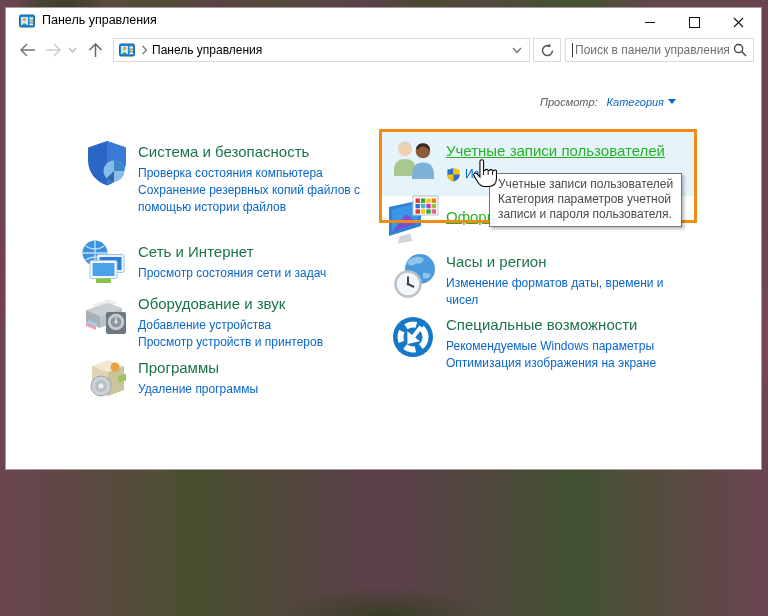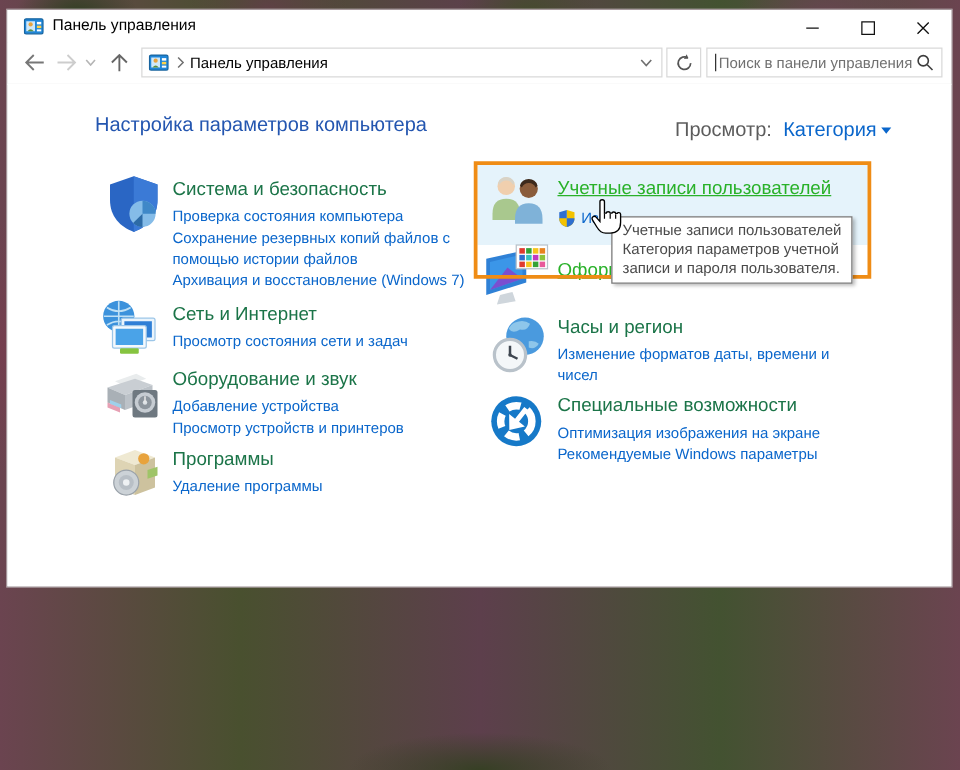--- a/index.html
+++ b/index.html
@@ -34,21 +34,21 @@
   .crumbbox .ctext{font-size:12px;color:#000;white-space:nowrap;}
   .crumbbox .ddchev{margin-left:auto;margin-right:7px;display:flex;align-items:center;}
   .refreshbox{position:absolute;left:527px;top:4px;width:28px;height:24px;border:1px solid #d9d9d9;box-sizing:border-box;display:flex;align-items:center;justify-content:center;background:#fff;}
   .searchbox{position:absolute;left:559px;top:4px;width:189px;height:24px;border:1px solid #d9d9d9;box-sizing:border-box;background:#fff;display:flex;align-items:center;}
   .searchbox .caret{width:1px;height:14px;background:#333;margin-left:6px;}
   .searchbox .ph{font-size:12px;color:var(--placeholder,#707070);margin-left:2px;white-space:nowrap;}
   .searchbox .mag{margin-left:auto;margin-right:6px;display:flex;}
   
   .content{position:absolute;left:0;top:59px;right:0;bottom:0;background:#fff;}
   .pagehead{position:absolute;left:70px;top:25px;font-size:16px;color:var(--heading,#2456b0);white-space:nowrap;}
-  .viewby{position:absolute;left:534px;top:29px;font-size:16px;color:var(--graytext,#5c5c5c);white-space:nowrap;}
+  .viewby{position:absolute;left:534px;top:29px;font-size:11px;color:var(--graytext,#5c5c5c);white-space:nowrap;font-style:italic;}
   .viewby .vval{color:var(--link,#0a66cb);margin-left:9px;}
   .viewby .tri{display:inline-block;width:0;height:0;border-left:4px solid transparent;border-right:4px solid transparent;border-top:5px solid var(--link,#0a66cb);margin-left:4px;vertical-align:2px;}
   .hoverband{position:absolute;left:376px;top:65px;width:312px;height:64px;background:var(--hoverbg,#e5f3fb);}
   .icon-abs{position:absolute;}
   .textcol{position:absolute;width:250px;}
   .cattitle{font-size:15px;color:var(--green,#1b7448);line-height:19px;}
   .cattitle.hovered{color:var(--greenhover,#29b129);text-decoration:underline;}
   .catlinks{margin-top:4px;}
   .catlink{font-size:12px;line-height:17px;color:var(--link,#0a66cb);}
   .subrow{display:flex;align-items:center;margin-top:6px;}
@@ -151,42 +151,40 @@
           <svg width="14" height="14" viewBox="0 0 14 14">
             <circle cx="5.6" cy="5.6" r="4.1" stroke="#3e3e3e" stroke-width="1.3" fill="none"></circle>
             <path d="M8.8 8.8 L13 13" stroke="#3e3e3e" stroke-width="1.3"></path>
           </svg>
         </span>
       </div>
     </div>
 
     <div class="content">
 
-      <div class="pagehead">Настройка параметров компьютера</div>
       <div class="viewby">
         <span>Просмотр:</span><span class="vval">Категория</span><span class="tri"></span>
       </div>
 
       <div class="hoverband"></div>
 
       <div class="icon-abs" style="left:77px;top:72px">
         <svg width="48" height="48" viewBox="0 0 48 48">
           <path d="M24 2 L43 8.5 V21 C43 34 35 42.5 24 46.5 C13 42.5 5 34 5 21 V8.5 Z" fill="#2a66c4"></path>
           <path d="M24 2 L43 8.5 V21 C43 34 35 42.5 24 46.5 Z" fill="#3b7ad6"></path>
           <circle cx="31" cy="32" r="10.5" fill="#85bce8"></circle>
           <path d="M31 32 V21.5 A10.5 10.5 0 0 1 41.5 32 Z" fill="#3f88c8"></path>
           <path d="M31 32 L23.5 39.3 A10.5 10.5 0 0 0 31 42.5 Z" fill="#2d6ba6"></path>
         </svg>
       </div>
       <div class="textcol" style="left:132px;top:75px;width:253px">
         <div class="cattitle">Система и безопасность</div>
         <div class="catlinks">
           <div class="catlink">Проверка состояния компьютера</div>
           <div class="catlink" style="width:245px">Сохранение резервных копий файлов с помощью истории файлов</div>
-          <div class="catlink">Архивация и восстановление (Windows 7)</div>
         </div>
       </div>
 
       <div class="icon-abs" style="left:74px;top:172px">
         <svg width="50" height="48" viewBox="0 0 50 48">
           <circle cx="15" cy="14" r="12.5" fill="#3c92dc"></circle>
           <path d="M3 14 h24 M15 2 v24 M5.5 7 q9.5 6 19 0 M5.5 21 q9.5 -6 19 0" stroke="#bfe0f5" stroke-width="1.3" fill="none"></path>
           <rect x="17" y="15.5" width="27" height="18" rx="1.5" fill="#eaf4fc" stroke="#9cc6e8"></rect>
           <rect x="19.5" y="18" width="22" height="13" fill="#2f7fd6"></rect>
           <rect x="10" y="21.5" width="27" height="18" rx="1.5" fill="#f4f9fd" stroke="#9cc6e8"></rect>
@@ -314,22 +312,22 @@
       <div class="icon-abs" style="left:384px;top:247px">
         <svg width="46" height="46" viewBox="0 0 46 46">
           <circle cx="23" cy="23" r="20" fill="#1679c8"></circle>
           <circle cx="23" cy="23" r="12.5" fill="none" stroke="#fff" stroke-width="6" stroke-dasharray="11 6"></circle>
           <path d="M21 10 h4 v12 h6 l-8 10 -8 -10 h6 z" fill="#fff" transform="rotate(38 23 23)"></path>
         </svg>
       </div>
       <div class="textcol" style="left:440px;top:248px;width:250px">
         <div class="cattitle">Специальные возможности</div>
         <div class="catlinks">
+          <div class="catlink">Рекомендуемые Windows параметры</div>
           <div class="catlink">Оптимизация изображения на экране</div>
-          <div class="catlink">Рекомендуемые Windows параметры</div>
         </div>
       </div>
 
       <div class="orange-rect"></div>
 
       <div class="tooltip">
         <div>Учетные записи пользователей</div>
         <div>Категория параметров учетной</div>
         <div>записи и пароля пользователя.</div>
       </div>

